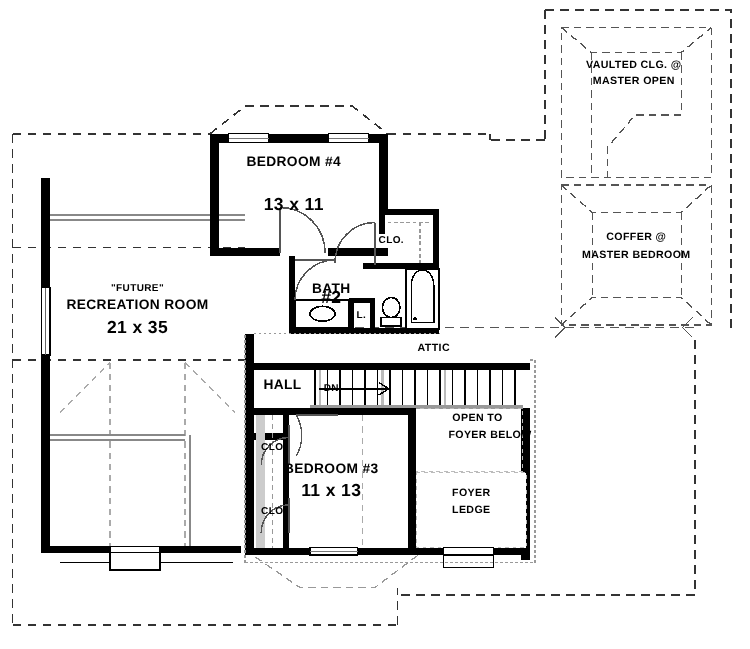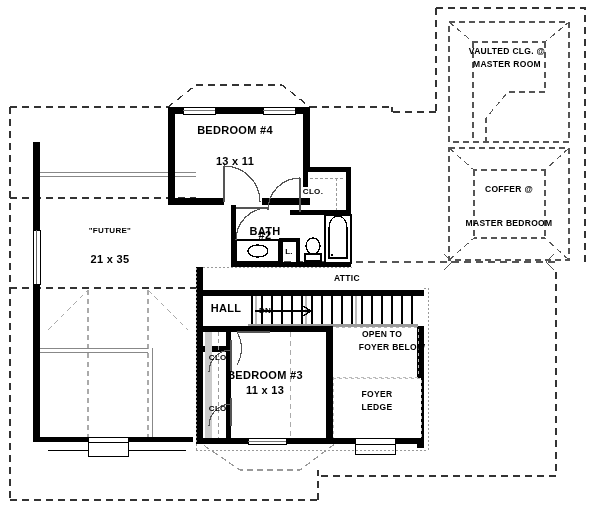--- a/index.html
+++ b/index.html
@@ -25,21 +25,21 @@
     font-family: "Liberation Sans", sans-serif;
     font-weight: bold;
     color: #000000;
     text-align: center;
     white-space: nowrap;
     letter-spacing: 0.3px;
     transform: translateX(-50%);
     line-height: 1.22;
   }
   .lbl-room   { font-size: 11px; }
-  .lbl-dim    { font-size: 11px; }
+  .lbl-dim    { font-size: 14px; }
   .lbl-small  { font-size: 8px; text-align: center; }
   .lbl-note   { font-size: 8.5px; }
   .lbl-ceil   { font-size: 8.5px; }
 </style>
 </head>
 <body>
 
 <div id="plan">
 
   <svg width="600" height="519" viewBox="0 0 600 519" shape-rendering="crispEdges">
@@ -301,20 +301,21 @@
       <path d="M196 450 L196 268"></path>
       <path d="M203 267 L352 267"></path>
     </g>
 
   </svg>
 
   <div class="lbl lbl-room" style="left:235px; top:124px;">BEDROOM #4</div>
   <div class="lbl lbl-dim" style="left:235px; top:155px;">13 x 11</div>
 
   <div class="lbl lbl-small" style="left:110px; top:226px;">"FUTURE"</div>
+  <div class="lbl lbl-room" style="left:110px; top:238px;">RECREATION ROOM</div>
   <div class="lbl lbl-dim" style="left:110px; top:253px;">21 x 35</div>
 
   <div class="lbl lbl-room" style="left:265px; top:215px;margin-top:10px;">BATH</div>
   <div class="lbl lbl-dim" style="left:265px; top:229px;">#2</div>
 
   <div class="lbl lbl-room" style="left:265px; top:369px;">BEDROOM #3</div>
   <div class="lbl lbl-dim" style="left:265px; top:384px;">11 x 13</div>
 
   <div class="lbl lbl-room" style="left:226px; top:302px;">HALL</div>
 
@@ -324,17 +325,17 @@
   <div class="lbl lbl-note" style="left:377px; top:389px;">FOYER</div>
   <div class="lbl lbl-note" style="left:377px; top:402px;">LEDGE</div>
 
   <div class="lbl lbl-small" style="left:313px; top:187px;">CLO.</div>
   <div class="lbl lbl-small" style="left:219px; top:353px;">CLO.</div>
   <div class="lbl lbl-small" style="left:219px; top:404px;">CLO.</div>
   <div class="lbl lbl-small" style="left:289px; top:247px;">L.</div>
   <div class="lbl lbl-small" style="left:265px; top:306px;">DN</div>
 
   <div class="lbl lbl-ceil" style="left:507px; top:46px;">VAULTED CLG. @</div>
-  <div class="lbl lbl-ceil" style="left:507px; top:59px;">MASTER ROOM</div>
+  <div class="lbl lbl-ceil" style="left:507px; top:59px;">MASTER OPEN</div>
   <div class="lbl lbl-ceil" style="left:509px; top:184px;">COFFER @</div>
-  <div class="lbl lbl-ceil" style="left:509px; top:198px;margin-top:20px;">MASTER BEDROOM</div>
+  <div class="lbl lbl-ceil" style="left:509px; top:198px;">MASTER BEDROOM</div>
 
 </div>
 
 </body></html>

